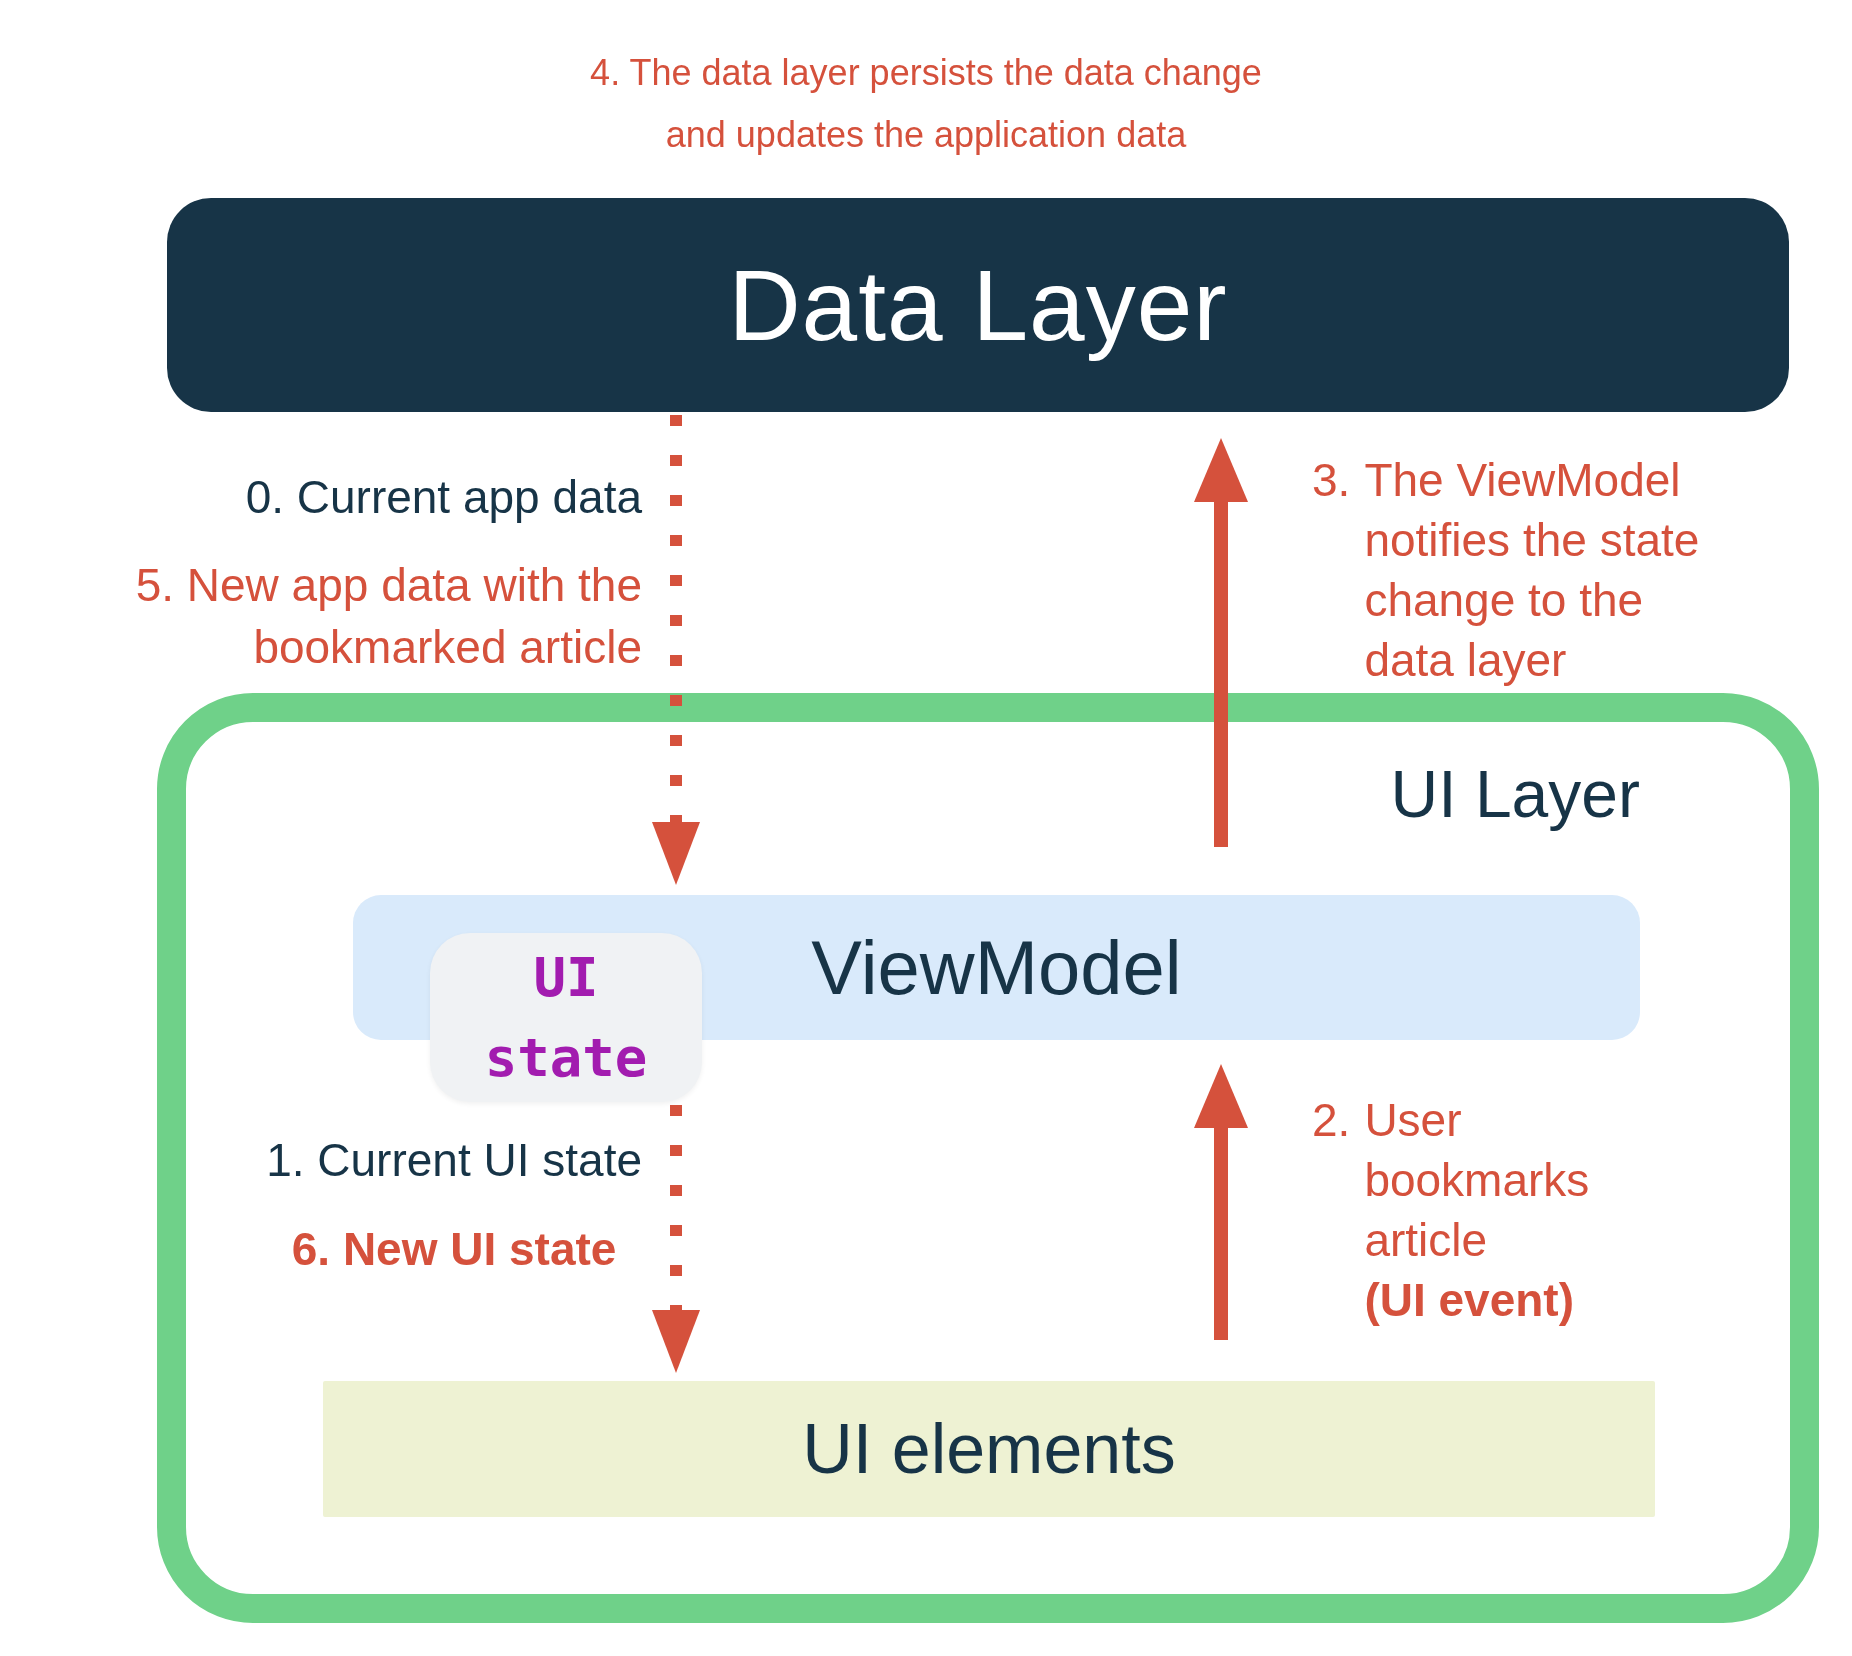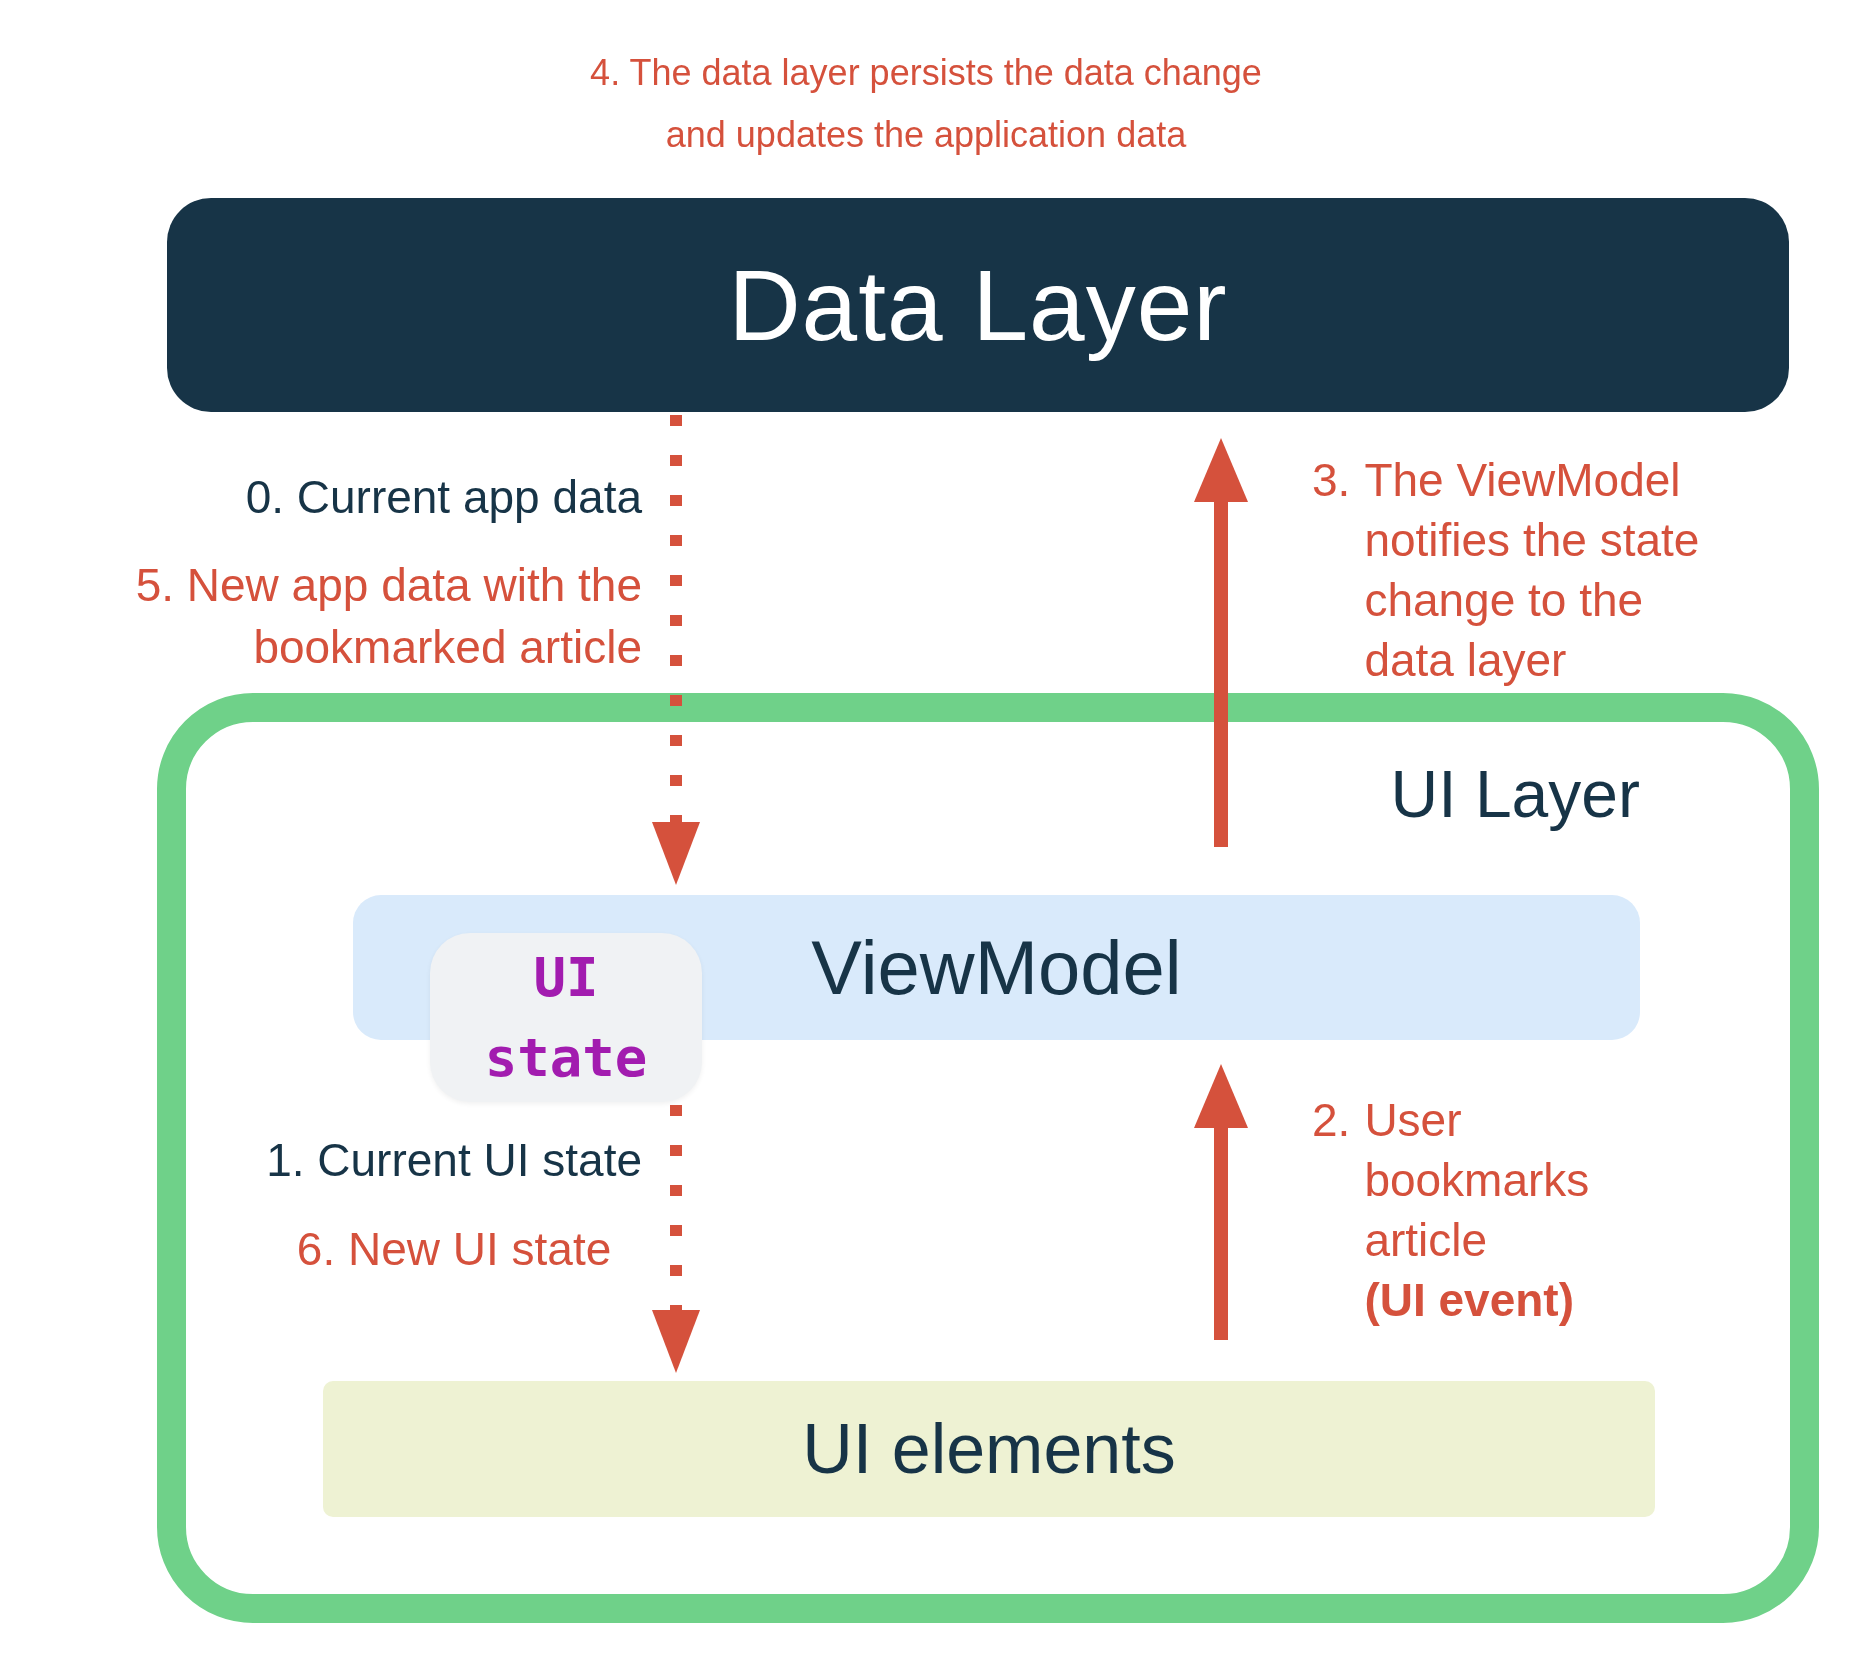--- a/index.html
+++ b/index.html
@@ -80,40 +80,40 @@
   .ui-state-chip .chip-label{
     font-family:"DejaVu Sans Mono", monospace;
     font-weight:bold;color:#a21caf;
     font-size:54px;line-height:80px;
   }
 
   
   .ui-elements-bar{
     position:absolute;left:323px;top:1381px;width:1332px;height:136px;
     background:var(--light-yellow);
-    border-radius:10px;
+    border-radius:2px;
     display:flex;align-items:center;justify-content:center;
     z-index:2;
   }
   .ui-elements-bar .box-label{color:var(--navy);font-size:70px;}
 
   
   .label-group{
     position:absolute;right:1210px;
     display:flex;flex-direction:column;
     z-index:4;
   }
   .label-group.app-data{top:470px;align-items:flex-end;}
   .label-group.ui-state-labels{top:1133px;align-items:center;gap:8px;}
   .side-label{font-size:46px;line-height:54px;white-space:nowrap;}
   .side-label.navy{color:var(--navy);}
   .side-label.red{color:var(--accent-red);}
   .side-label.centered{text-align:right;white-space:pre-line;line-height:62px;}
   .label-group.app-data .side-label.centered{margin-top:30px;}
-  .label-group.ui-state-labels .side-label.red{margin-top:27px;}
+  .label-group.ui-state-labels .side-label.red{margin-top:27px;font-weight:bold;}
 
   
   .caption-step{
     position:absolute;left:1312px;
     display:flex;
     color:var(--accent-red);
     font-size:46px;line-height:60px;
     z-index:4;
   }
   .caption-step .step-num{flex:0 0 auto;margin-right:14px;}

